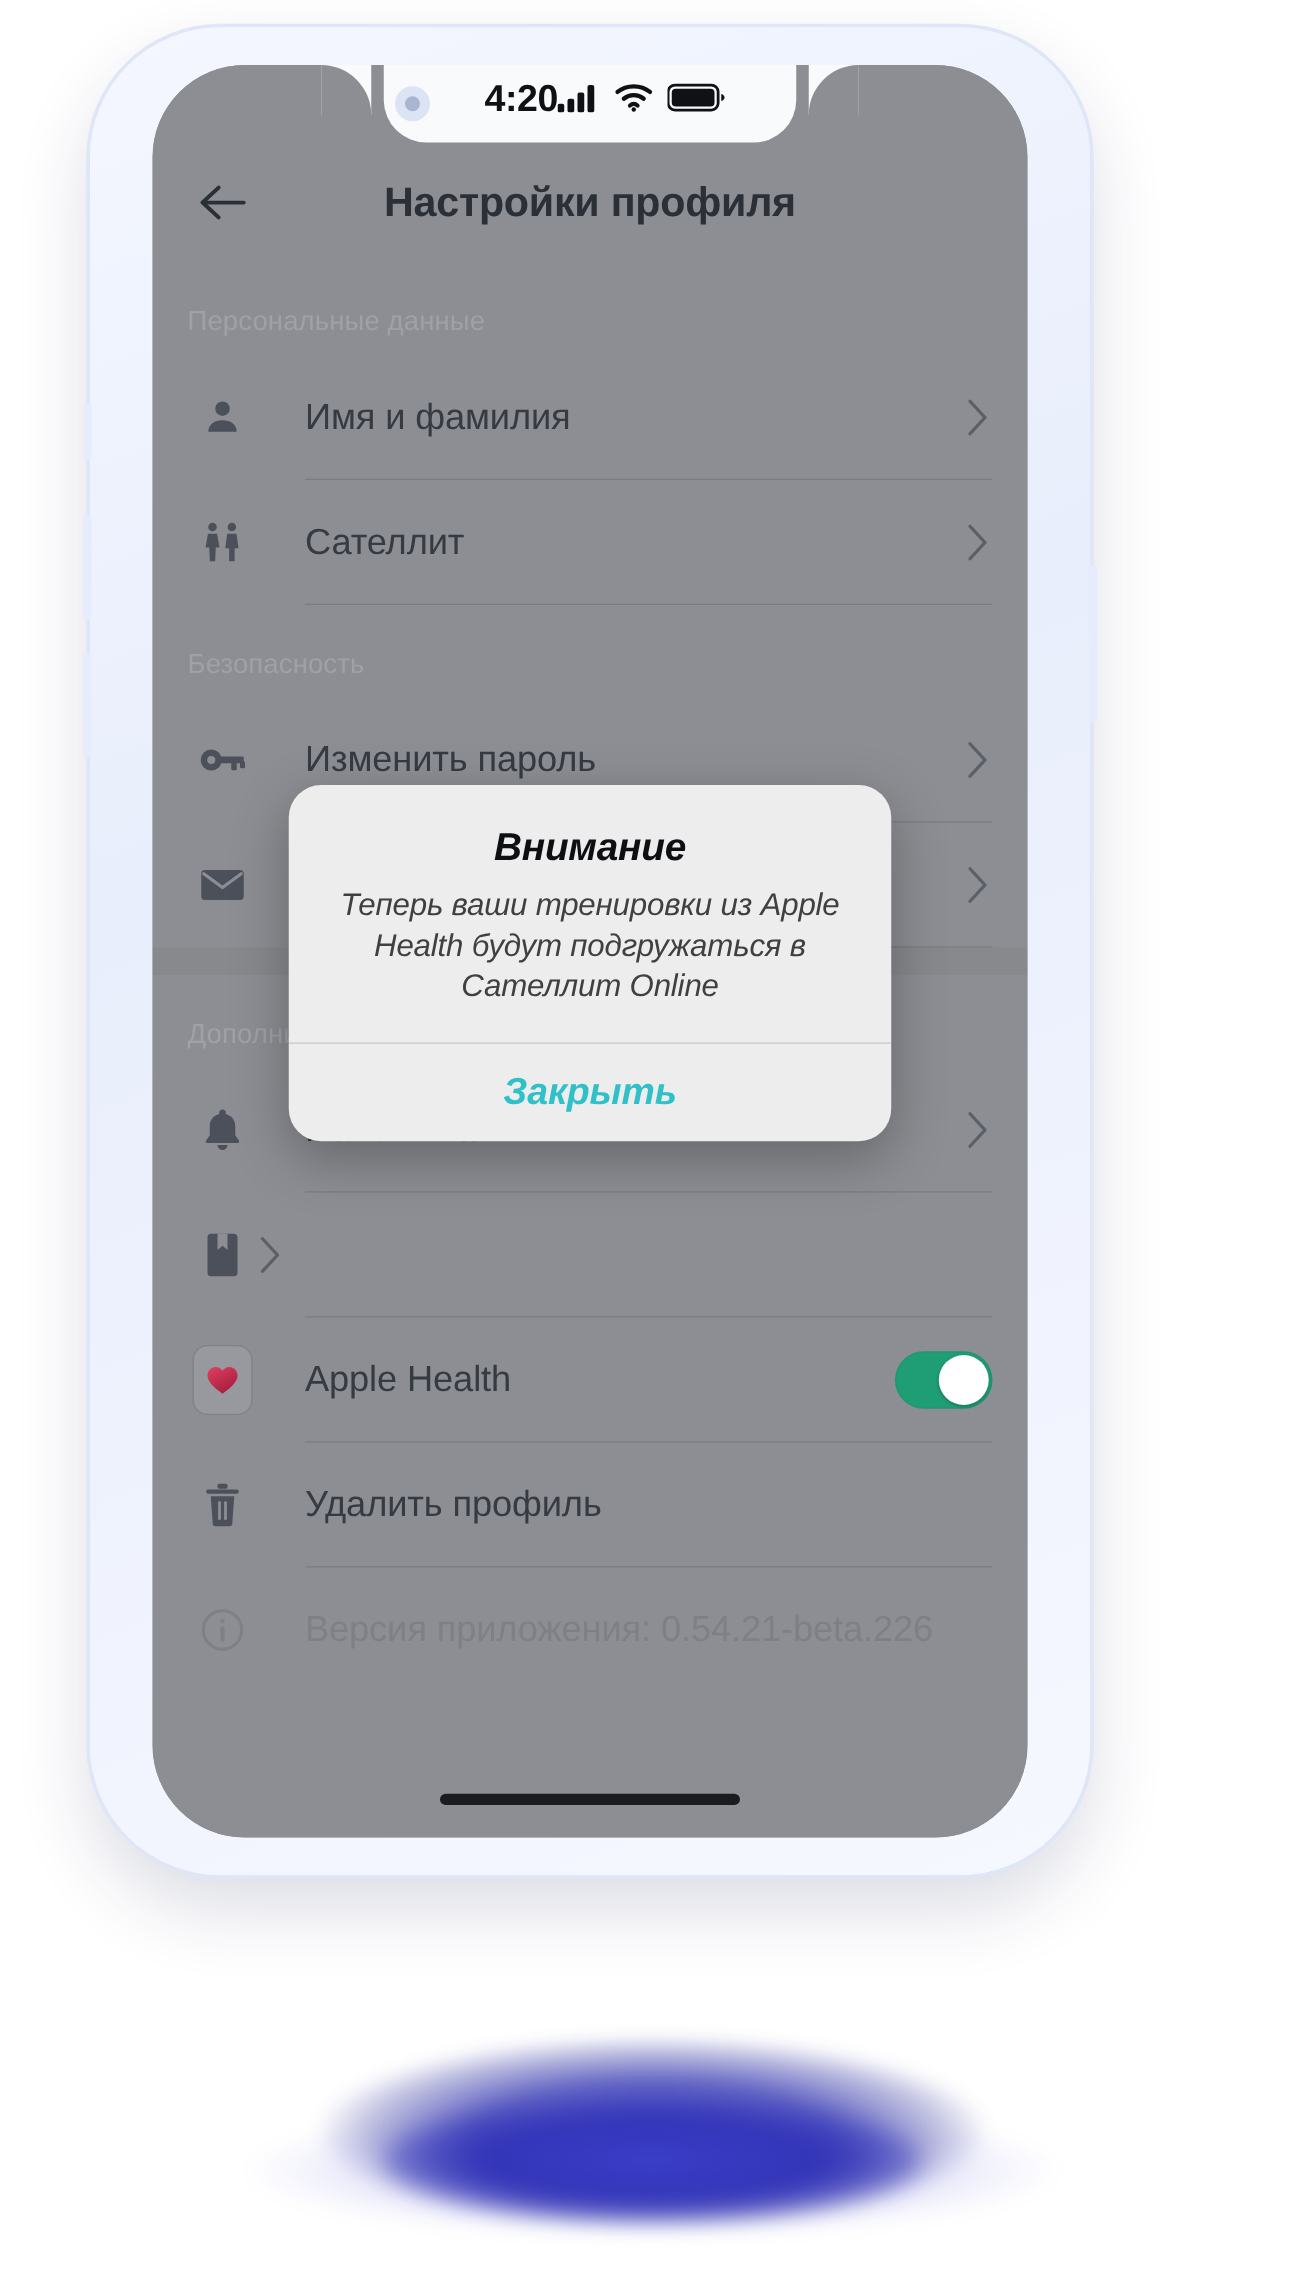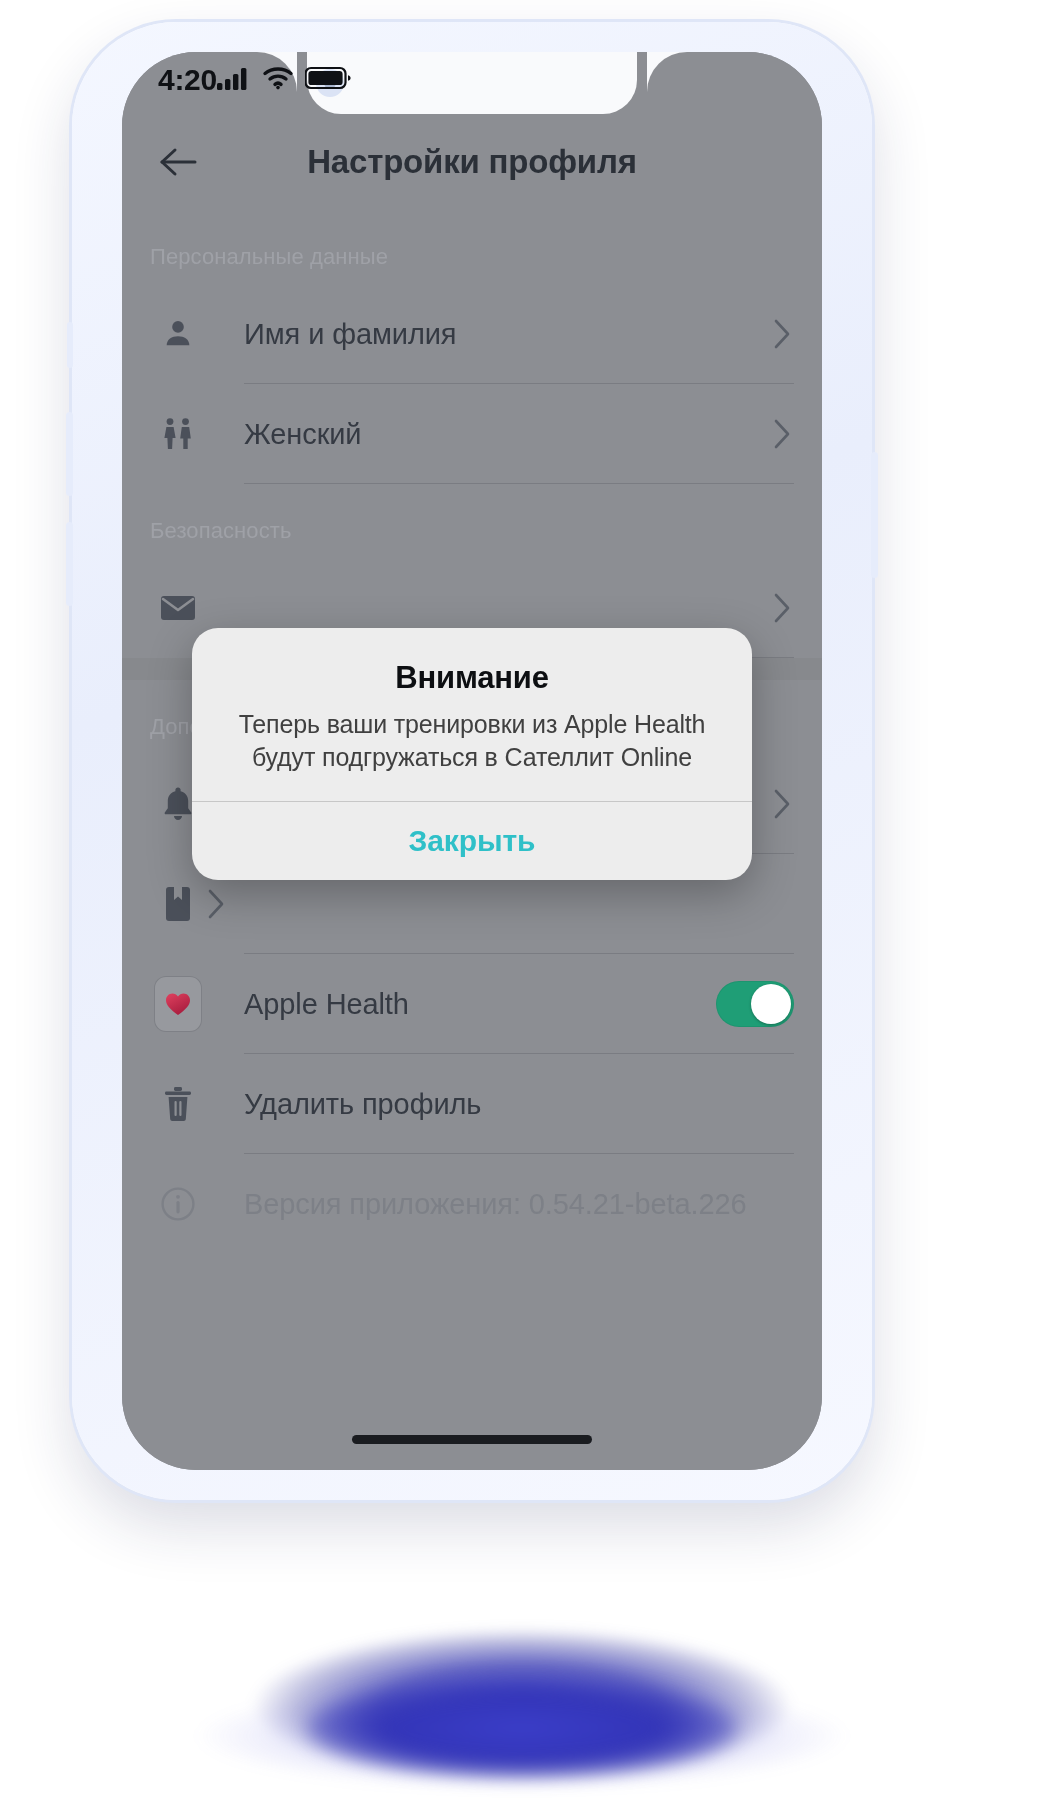--- a/index.html
+++ b/index.html
@@ -129,27 +129,27 @@
     width:40px; height:40px;
     background:#8c8e93;
   }
   .notch-ear-l::after { left:0; top:0; border-top-right-radius:40px; }
   .notch-ear-r::after { right:0; top:0; border-top-left-radius:40px; }
 
   
   .statusbar {
     position: absolute;
     top: 0;
-    left: 0;
+    left: 12px;
     width: 700px;
     height: 62px;
     z-index: 45;
     display: flex;
     align-items: center;
-    justify-content: flex-start;
+    justify-content: center;
     padding: 0 36px;
     box-sizing: border-box;
   }
   .status-time {
     font-size: 30px;
     font-weight: bold;
     color: #0f1115;
     letter-spacing: -0.3px;
     margin-top: -6px;
   }
@@ -301,26 +301,27 @@
     position: absolute;
     inset: 0;
     z-index: 50;
     pointer-events: none;
   }
   .modal {
     position: absolute;
     left: 50%;
     transform: translateX(-50%);
     top: 576px;
-    width: 560px;
+    width: 482px;
     background: #ededed;
     border-radius: 26px;
     box-shadow: 0 14px 44px rgba(0,0,0,0.28);
     overflow: hidden;
     z-index: 55;
+    font-style: italic;
   }
   .modal-body {
     padding: 32px 26px 28px 26px;
     text-align: center;
   }
   .modal-title {
     font-size: 31px;
     font-weight: bold;
     color: #0d0f12;
     margin-bottom: 12px;
@@ -398,31 +399,49 @@
 
           <div class="row">
             <div class="ic">
               <svg width="36" height="34" viewBox="0 0 36 34" fill="currentColor">
                 <circle cx="10" cy="4.6" r="3.4"></circle>
                 <path d="M6.4 10h7.2l2 11h-3l-.5 11h-4.2l-.5-11h-3z"></path>
                 <circle cx="25.5" cy="4.6" r="3.4"></circle>
                 <path d="M21.8 10h7.4l1.6 11.5h-3.1V32h-4.4V21.5h-3.1z"></path>
               </svg>
             </div>
-            <div class="label">Женский</div>
+            <div class="label">Сателлит</div>
             <div class="chev">
               <svg width="20" height="32" viewBox="0 0 20 32" fill="none">
                   <path d="M4 3 L16 16 L4 29" stroke="currentColor" stroke-width="2.6" stroke-linecap="round" stroke-linejoin="round"></path>
                 </svg>
             </div>
             <div class="divider"></div>
           </div>
 
           <div class="section-header">Безопасность</div>
 
+          <div class="row">
+            <div class="ic">
+              <svg width="36" height="26" viewBox="0 0 36 26" fill="currentColor">
+                <circle cx="9" cy="13" r="8.4"></circle>
+                <circle cx="9" cy="13" r="3.2" fill="#8c8e93"></circle>
+                <rect x="15" y="10.2" width="20" height="5.4" rx="1"></rect>
+                <rect x="25" y="14" width="4.4" height="7.2" rx="1"></rect>
+                <rect x="32" y="14" width="4" height="5.6" rx="1"></rect>
+              </svg>
+            </div>
+            <div class="label">Изменить пароль</div>
+            <div class="chev">
+              <svg width="20" height="32" viewBox="0 0 20 32" fill="none">
+                  <path d="M4 3 L16 16 L4 29" stroke="currentColor" stroke-width="2.6" stroke-linecap="round" stroke-linejoin="round"></path>
+                </svg>
+            </div>
+            <div class="divider"></div>
+          </div>
 
           <div class="row">
             <div class="ic">
               <svg width="36" height="28" viewBox="0 0 36 28" fill="currentColor">
                 <rect x="1" y="2" width="34" height="24" rx="3"></rect>
                 <path d="M3 5 L18 16 L33 5" stroke="#8c8e93" stroke-width="2.6" fill="none" stroke-linecap="round" stroke-linejoin="round"></path>
               </svg>
             </div>
             <div class="label"></div>
             <div class="chev">

